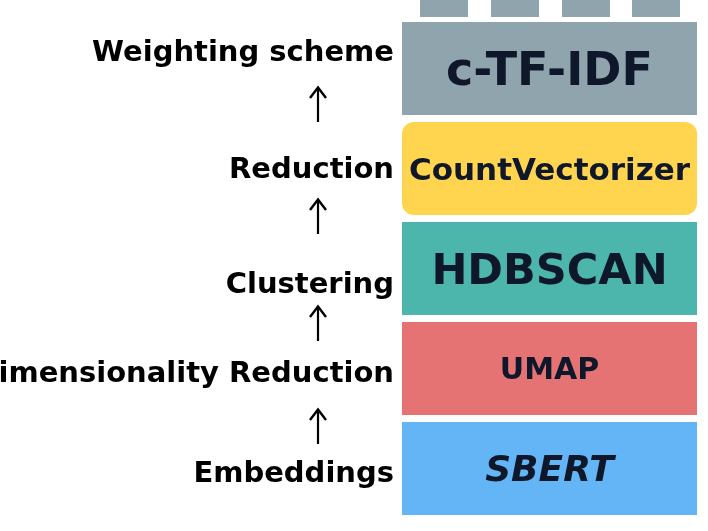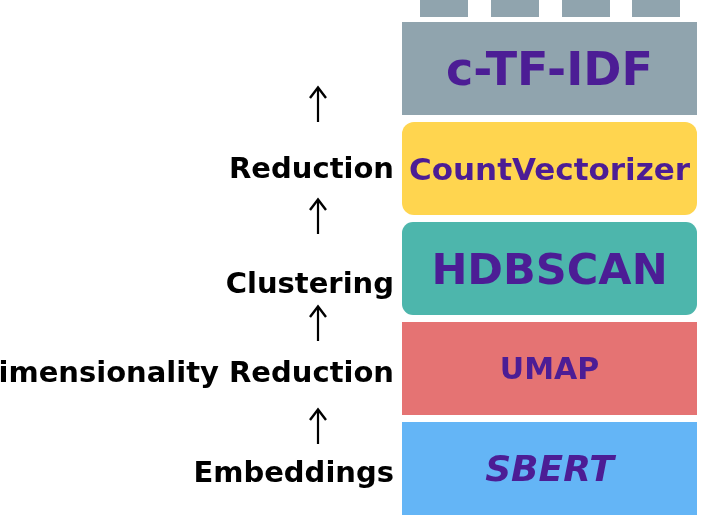--- a/index.html
+++ b/index.html
@@ -17,21 +17,21 @@
   }
   .stud.s0 { left:420px; }
   .stud.s1 { left:491px; }
   .stud.s2 { left:562px; }
   .stud.s3 { left:632px; }
 
   
   .block {
     position:absolute; left:402px; width:295px; height:93px;
     display:flex; align-items:center; justify-content:center;
-    color:#4c1d95; font-weight:bold; white-space:nowrap;
+    color:#0f172a; font-weight:bold; white-space:nowrap;
   }
   .block.b0 { top:22px;  font-size:46px; }
   .block.b1 { top:122px; font-size:31px;border-radius:12px; }
   .block.b2 { top:222px; font-size:43px; }
   .block.b3 { top:322px; font-size:30px; }
   .block.b4 { top:422px; font-size:36px;font-style:italic; }
 
   
   .stage-label {
     position:absolute; right:314px;
@@ -59,24 +59,25 @@
 
 <div class="canvas">
 
   <div class="stud s0" style="background-color: rgb(144, 164, 174);"></div>
   <div class="stud s1" style="background-color: rgb(144, 164, 174);"></div>
   <div class="stud s2" style="background-color: rgb(144, 164, 174);"></div>
   <div class="stud s3" style="background-color: rgb(144, 164, 174);"></div>
 
   <div class="block b0" style="background-color: rgb(144, 164, 174);">c-TF-IDF</div>
   <div class="block b1" style="background-color: rgb(255, 213, 79);">CountVectorizer</div>
-  <div class="block b2" style="background-color: rgb(77, 182, 172); border-radius: 11px;">HDBSCAN</div>
+  <div class="block b2" style="background-color: rgb(77, 182, 172);">HDBSCAN</div>
   <div class="block b3" style="background-color: rgb(229, 115, 115);">UMAP</div>
   <div class="block b4" style="background-color: rgb(100, 181, 246);">SBERT</div>
 
+  <div class="stage-label l0">Weighting scheme</div>
   <div class="stage-label l1">Reduction</div>
   <div class="stage-label l2">Clustering</div>
   <div class="stage-label l3">Dimensionality Reduction</div>
   <div class="stage-label l4">Embeddings</div>
 
   <div class="arrow a0">
     <svg width="22" height="38" viewBox="0 0 22 38">
       <polyline points="3,14 11,3.5 19,14" fill="none" stroke="#000" stroke-width="2.4"></polyline>
       <line x1="11" y1="4" x2="11" y2="38" stroke="#000" stroke-width="2.2"></line>
     </svg>

